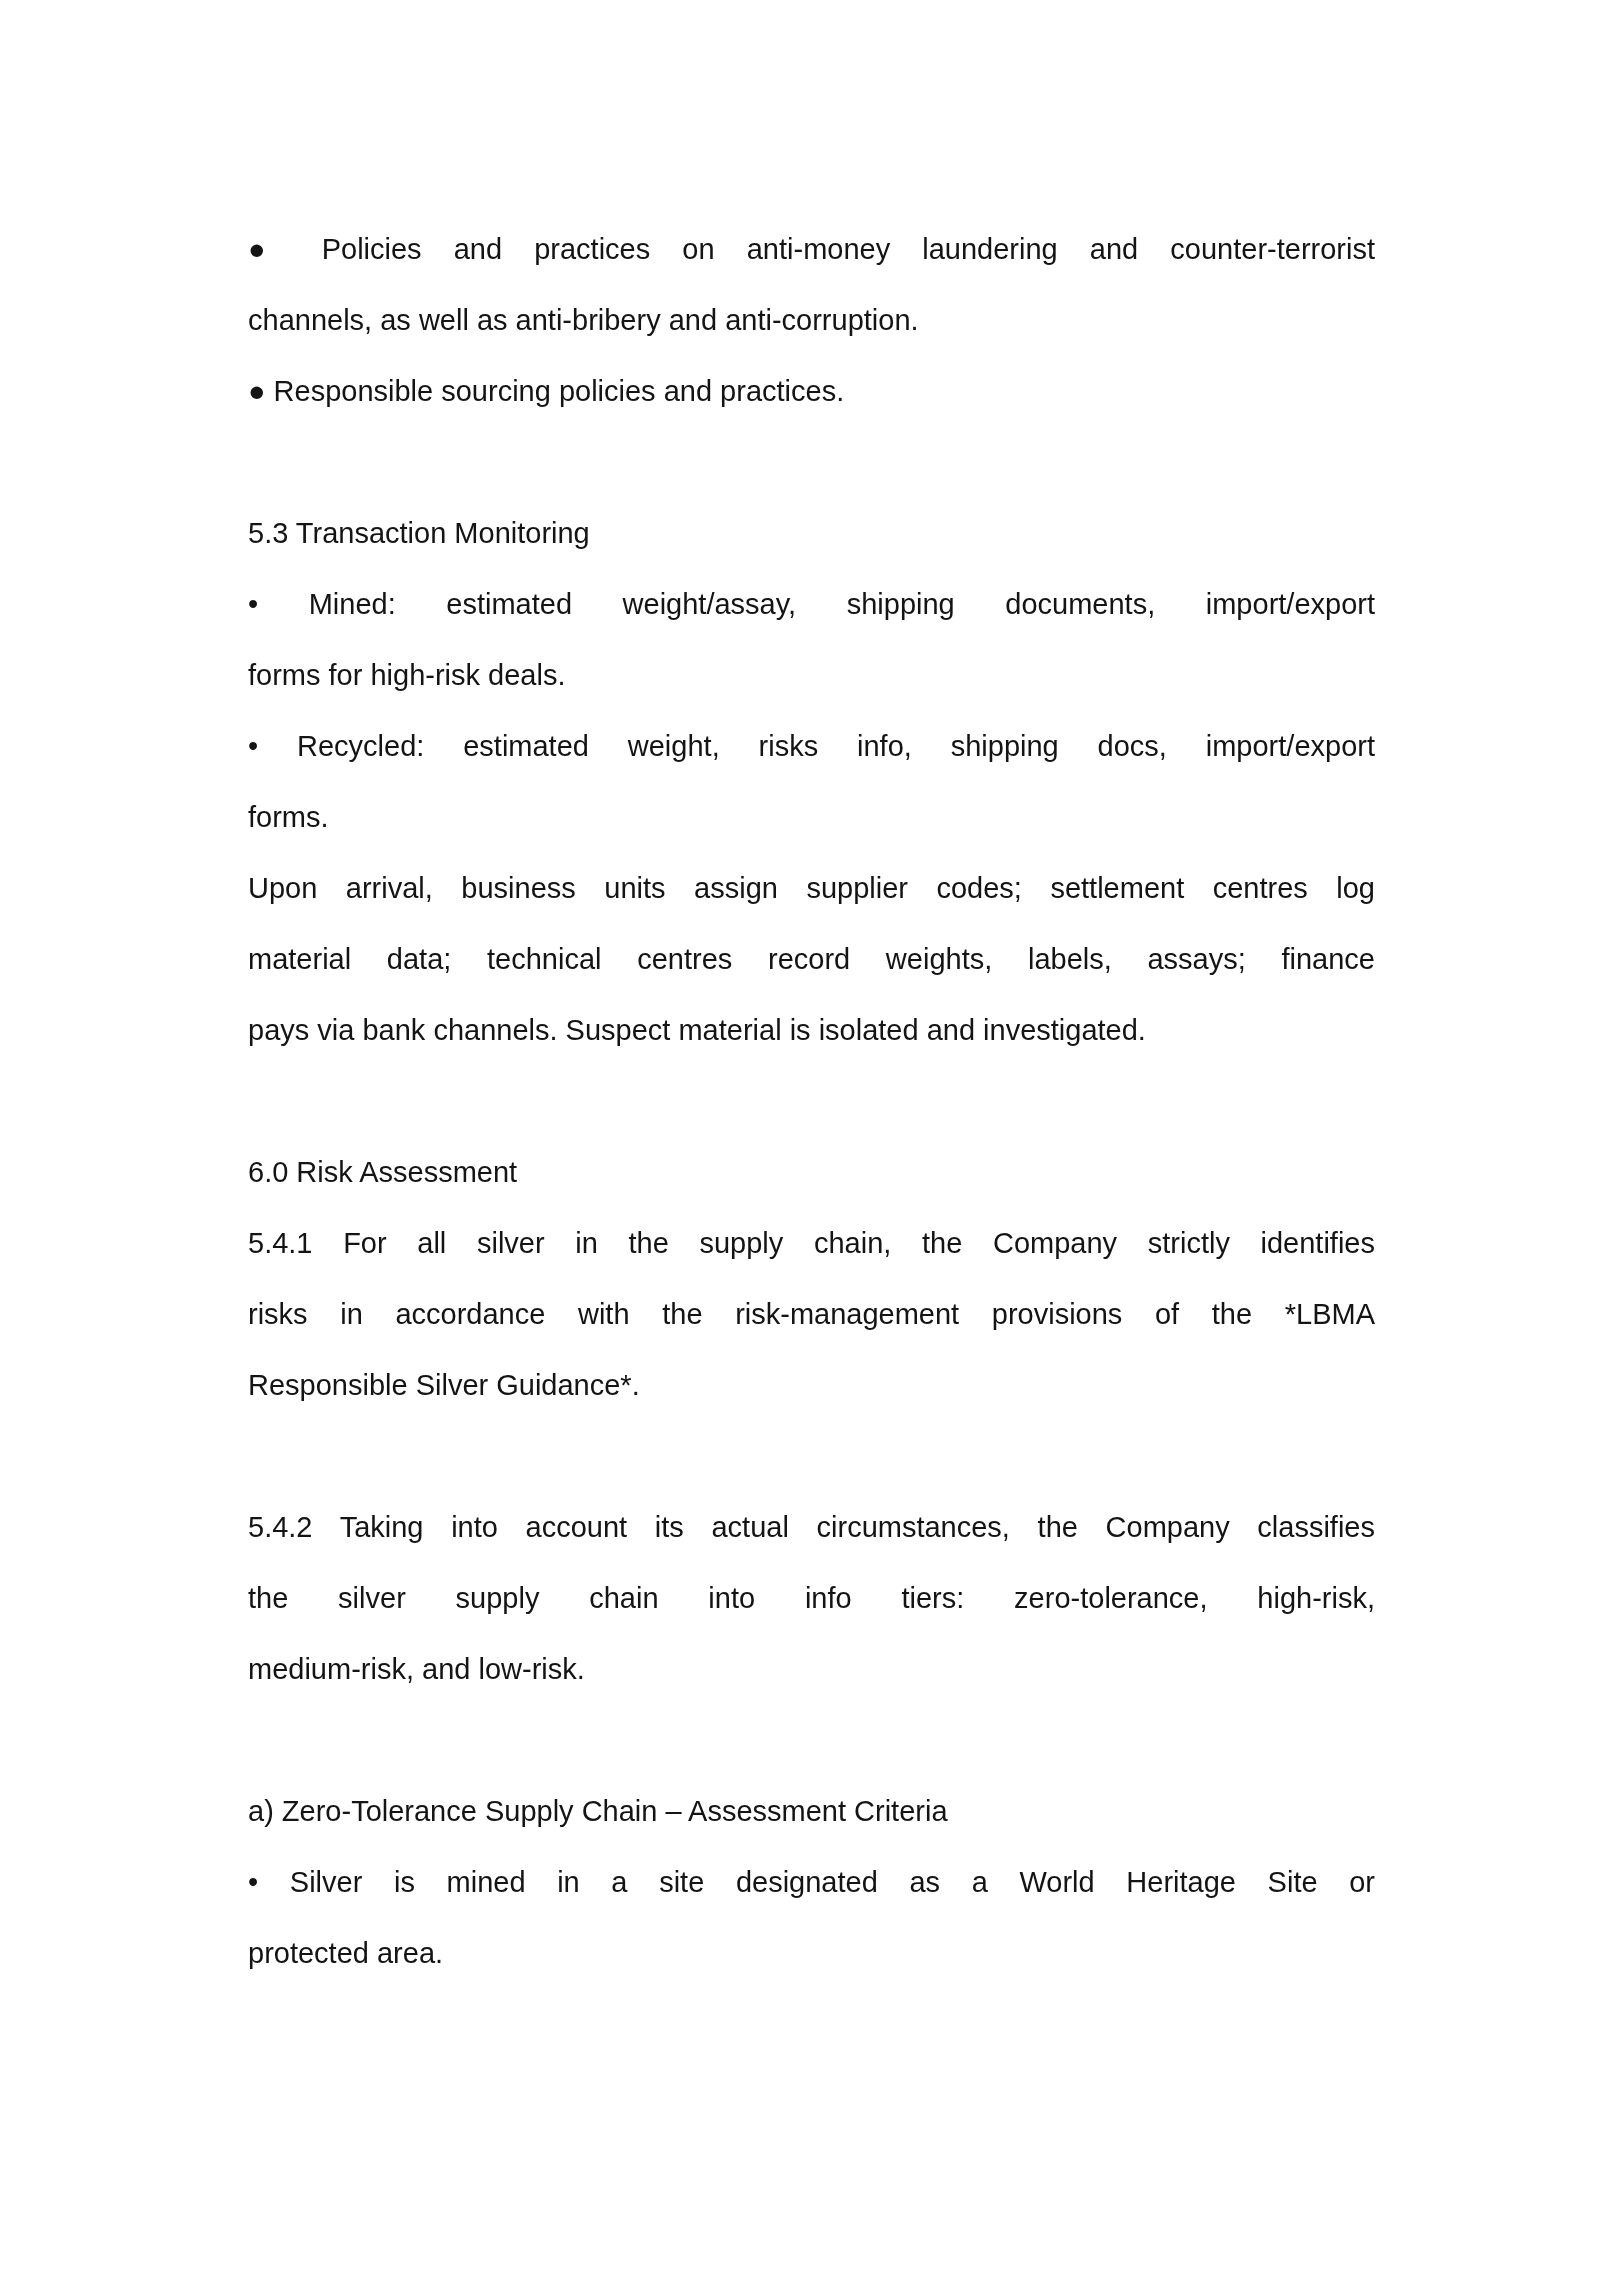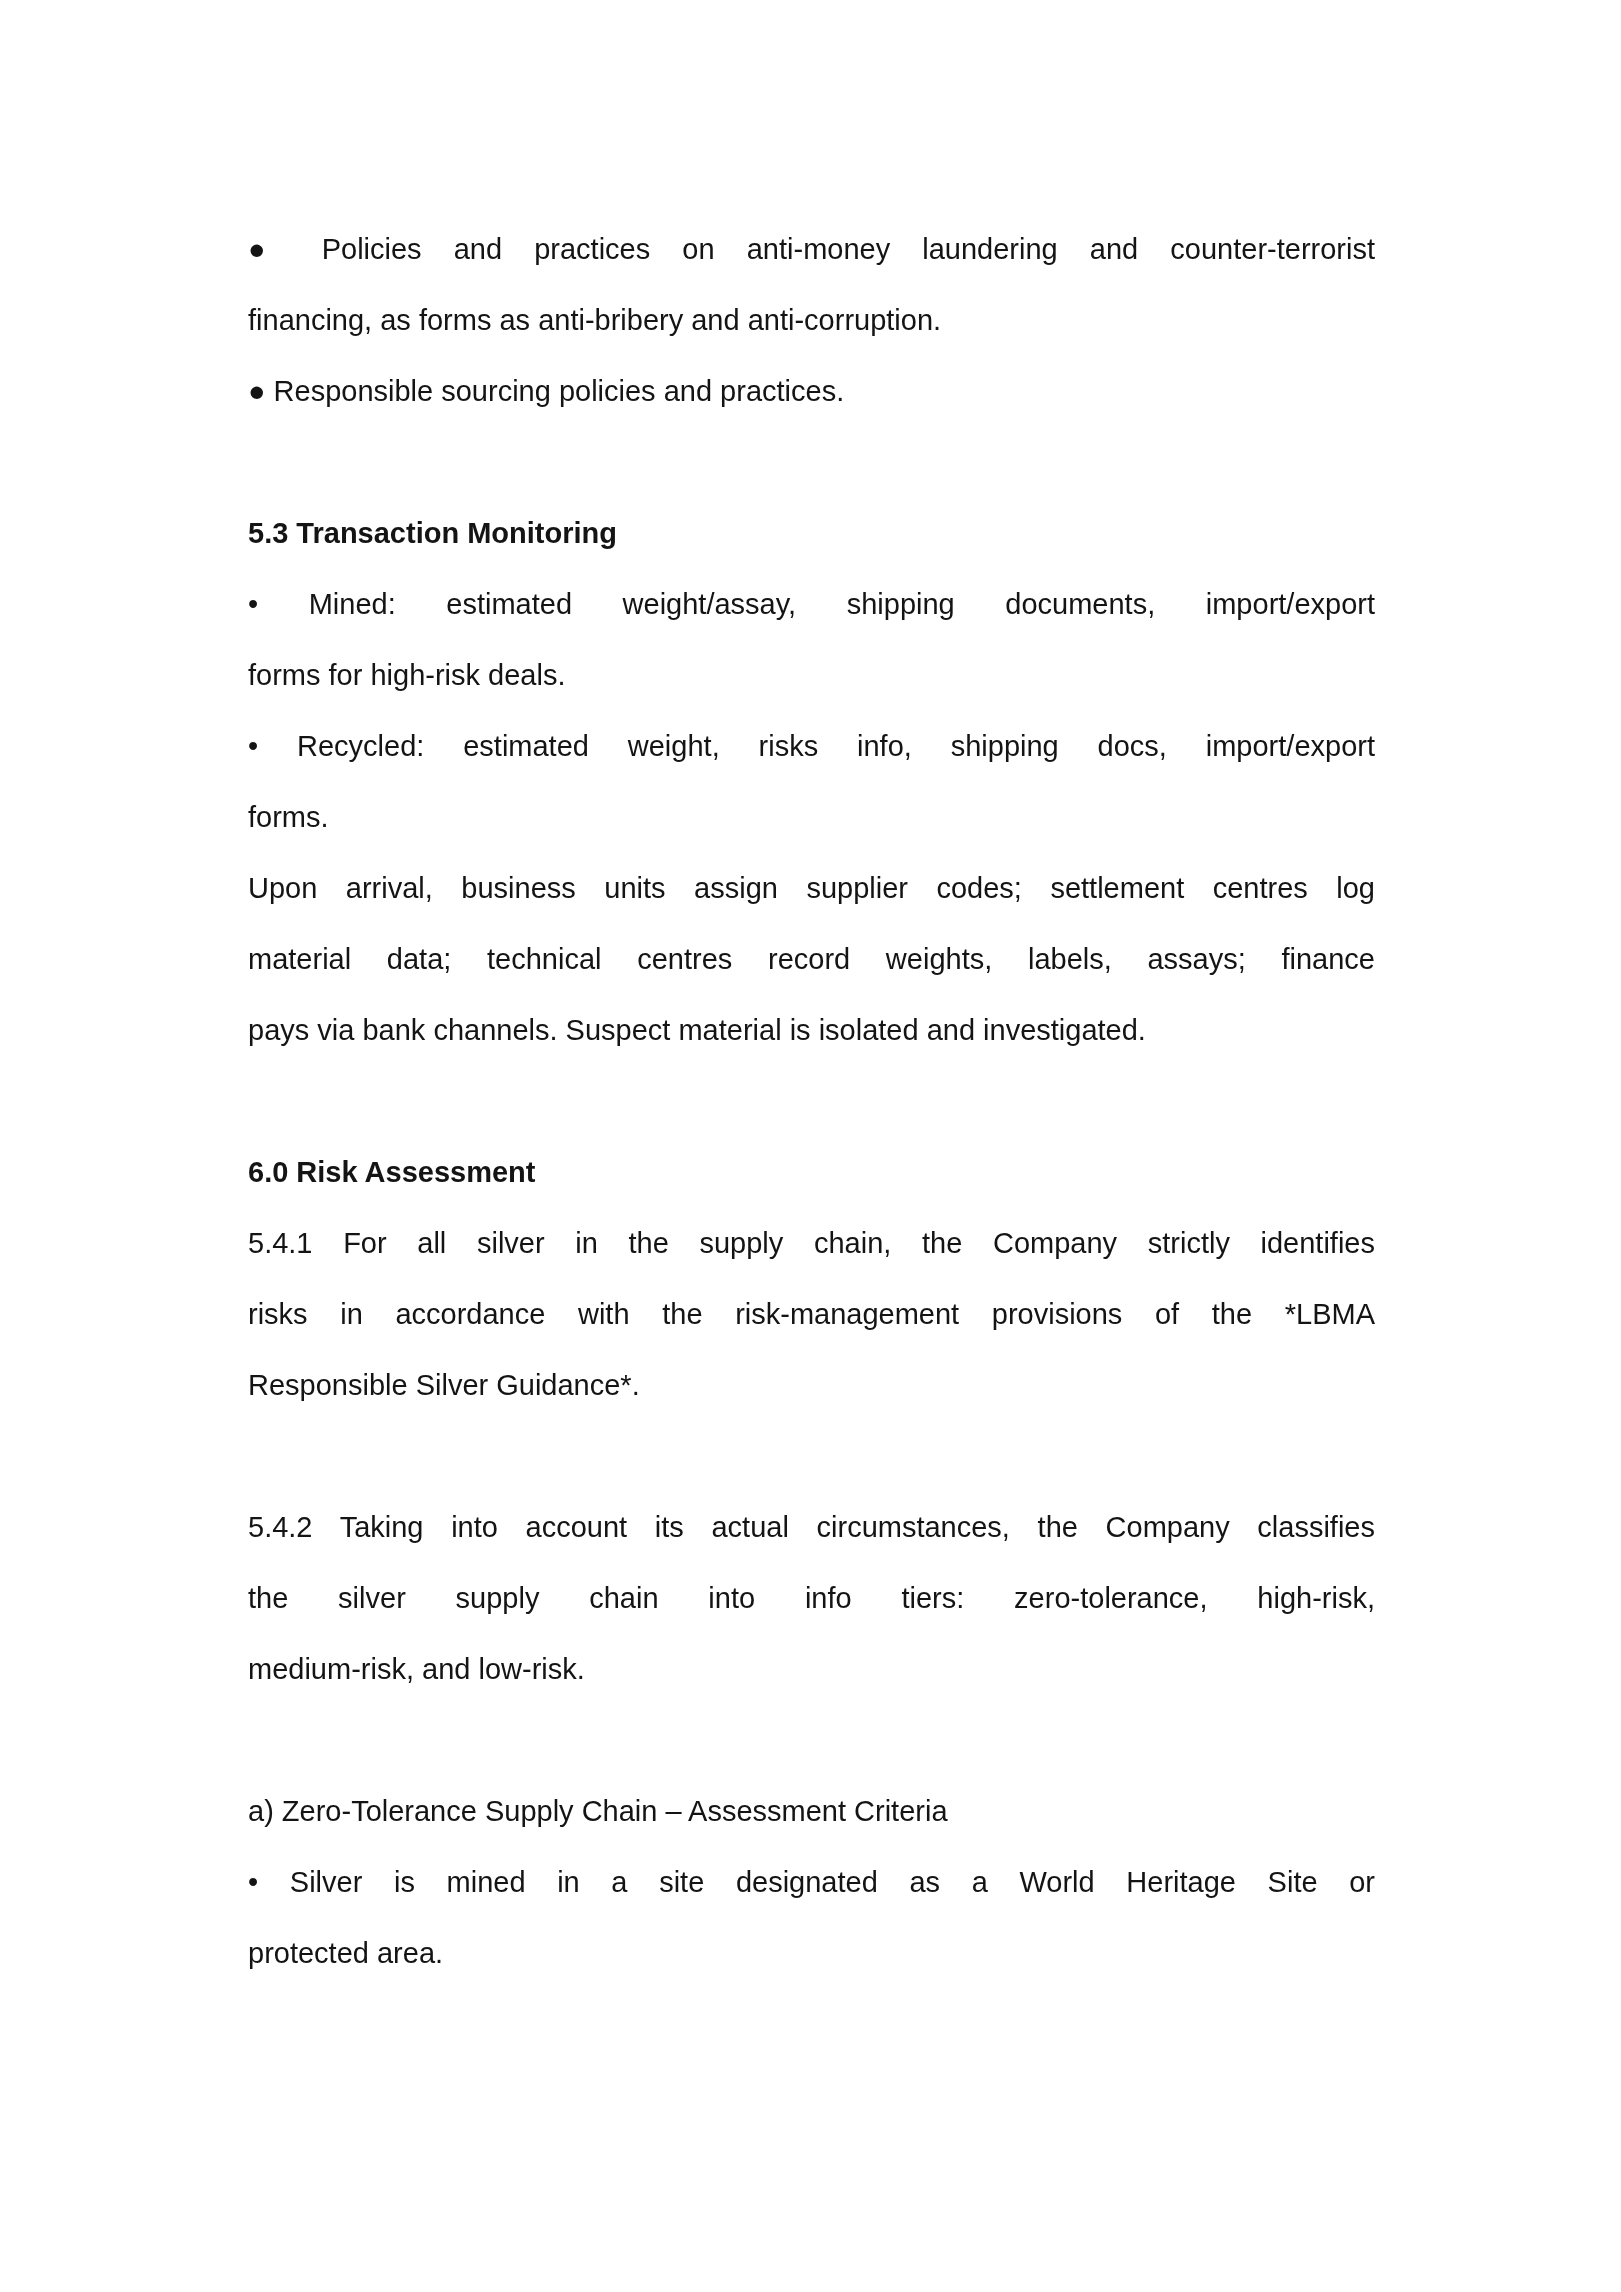--- a/index.html
+++ b/index.html
@@ -16,32 +16,32 @@
     position:absolute;
     left:248px;
     top:214px;
     width:1127px;
     font-size:29px;
     line-height:71px;
   }
   .para{margin:0;padding:0;}
   .ln{white-space:nowrap;text-align:left;}
   .jl{white-space:normal;text-align:justify;text-align-last:justify;}
-  .heading{font-weight:bold;white-space:nowrap;}
+  .heading{font-weight:normal;white-space:nowrap;}
   .sp{height:71px;}
 </style>
 </head>
 <body>
 
 <div class="page">
   <div class="content">
 
     <div class="para">
       <div class="ln jl">● Policies and practices on anti-money laundering and counter-terrorist</div>
-      <div class="ln">financing, as forms as anti-bribery and anti-corruption.</div>
+      <div class="ln">channels, as well as anti-bribery and anti-corruption.</div>
     </div>
 
     <div class="para">
       <div class="ln">● Responsible sourcing policies and practices.</div>
     </div>
 
     <div class="sp"></div>
 
     <div class="para heading">5.3 Transaction Monitoring</div>
 

